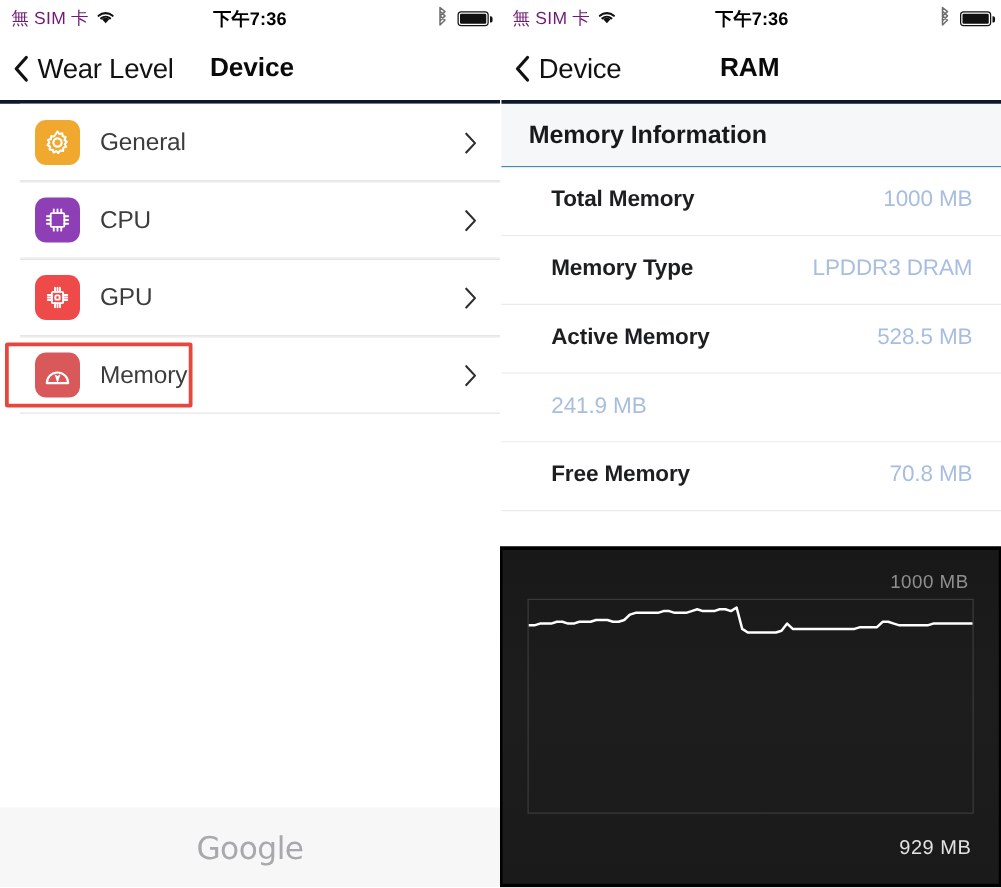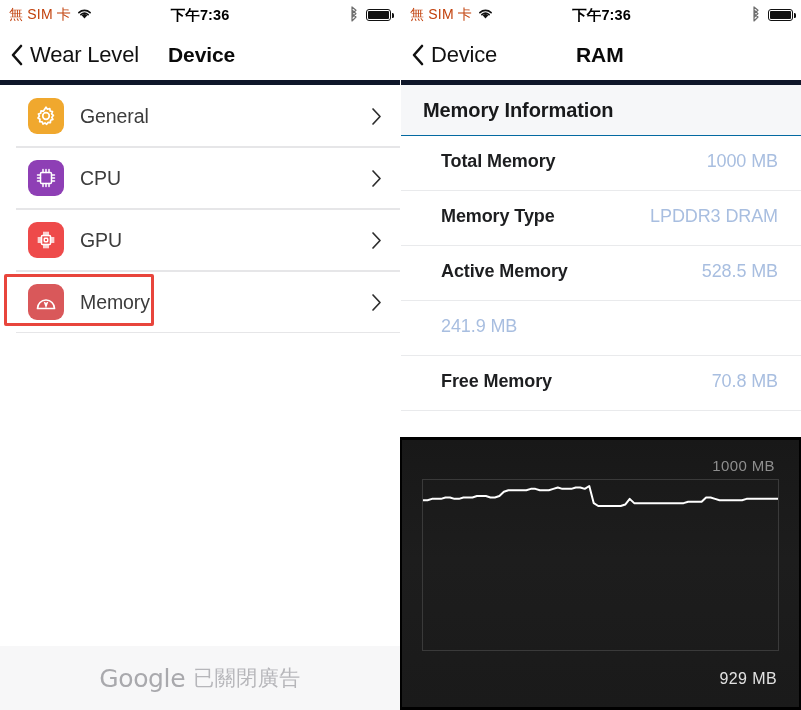--- a/index.html
+++ b/index.html
@@ -38,21 +38,21 @@
     color: #000000;
   }
   .sb-left {
     position: absolute;
     left: 9px;
     display: flex;
     align-items: center;
     gap: 5px;
     letter-spacing: .2px;
   }
-  .sb-carrier { font-size: 14px; color:#c2410c; }
+  .sb-carrier { font-size: 14px; color:#701a75; }
   .sb-center {
     position: absolute;
     left: 0; right: 0;
     text-align: center;
     font-size: 14.5px;
     font-weight: bold;
     color: #000;
     letter-spacing: .1px;
   }
   .sb-right {
@@ -83,21 +83,21 @@
     height: 100%;
     background: #111;
     border-radius: 1px;
   }
 
   
   .navbar {
     position: relative;
     height: 50px;
     background: #ffffff;
-    border-bottom: 5px solid #0f172a;
+    border-bottom: 3px solid #0f172a;
   }
   .nav-back {
     position: absolute;
     left: 10px; top: 0; bottom: 0;
     display: flex;
     align-items: center;
     gap: 7px;
     cursor: pointer;
   }
   .chev-back {
@@ -407,21 +407,20 @@
         </span>
       </div>
 
 
     </div>
 
     <div class="hl-box" style="left:4px; top:274px; width:150px; height:52px;"></div>
 
     <div class="adbar">
       <span class="ad-google">Google</span>
-      <span class="ad-text">已關閉廣告</span>
     </div>
 
   </div>
 
   <div class="pane pane-right">
 
     <div class="statusbar">
       <div class="sb-left">
         <span class="sb-carrier">無 SIM 卡</span>
         <span>

